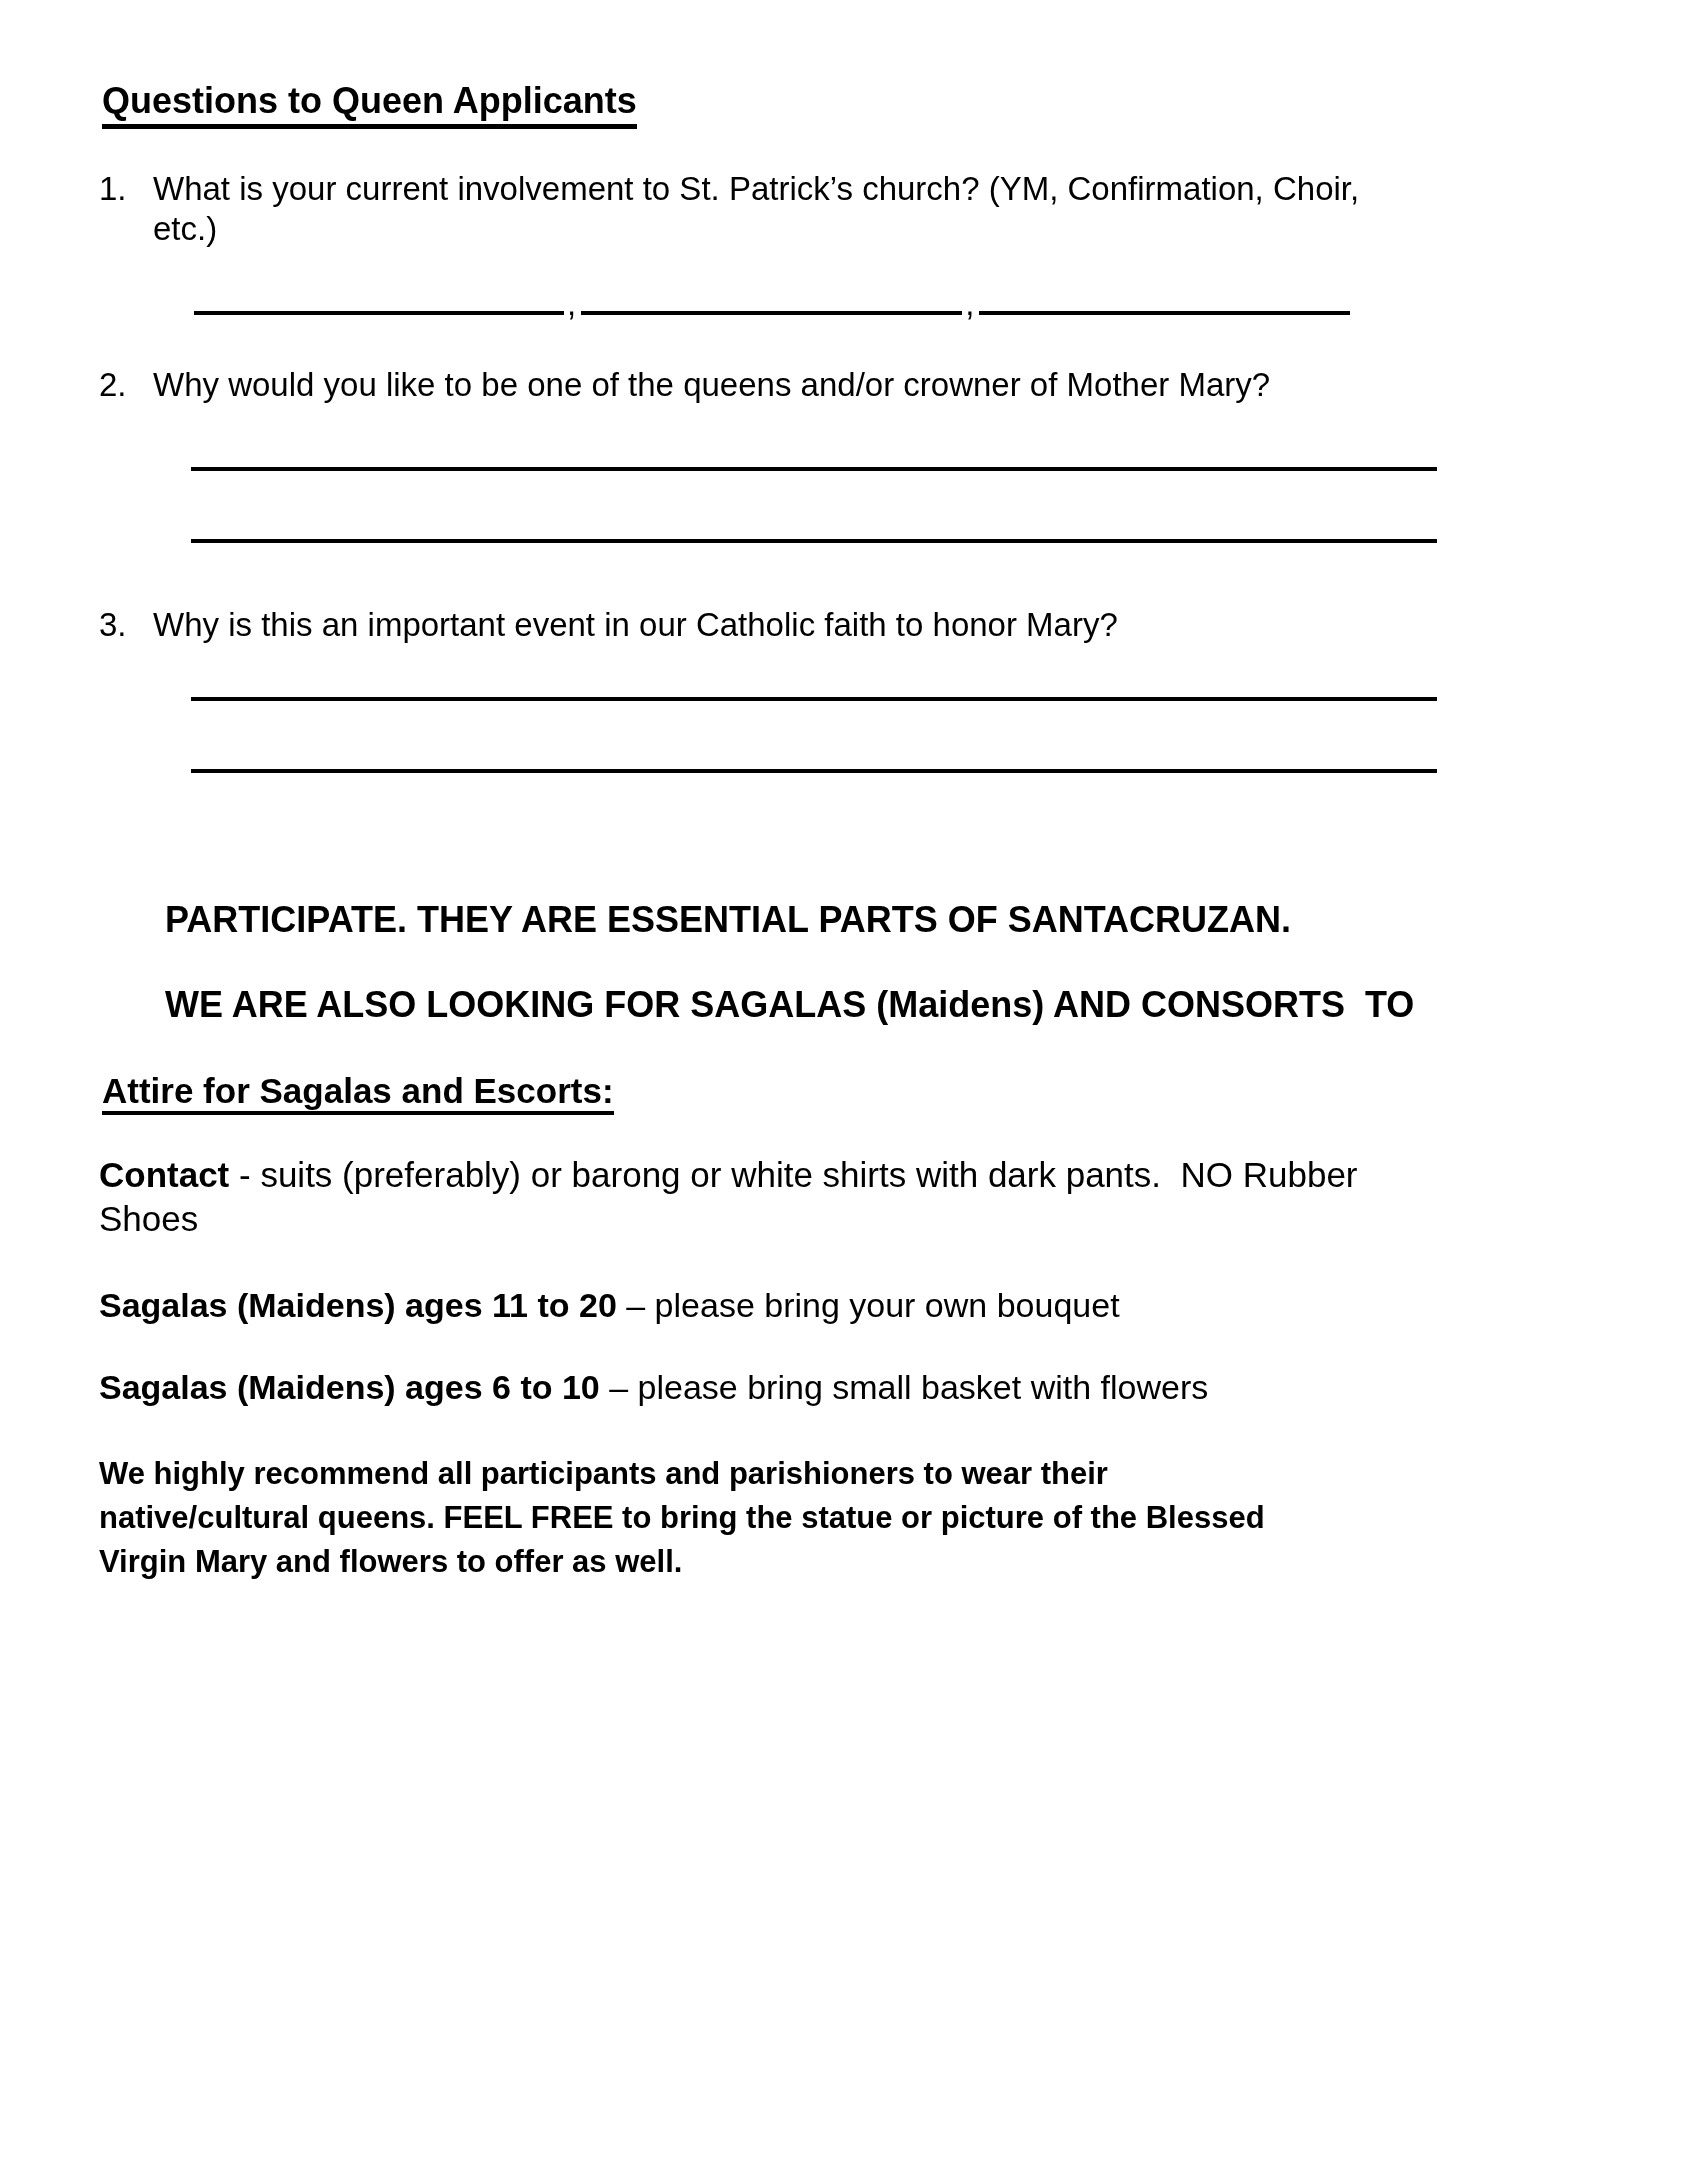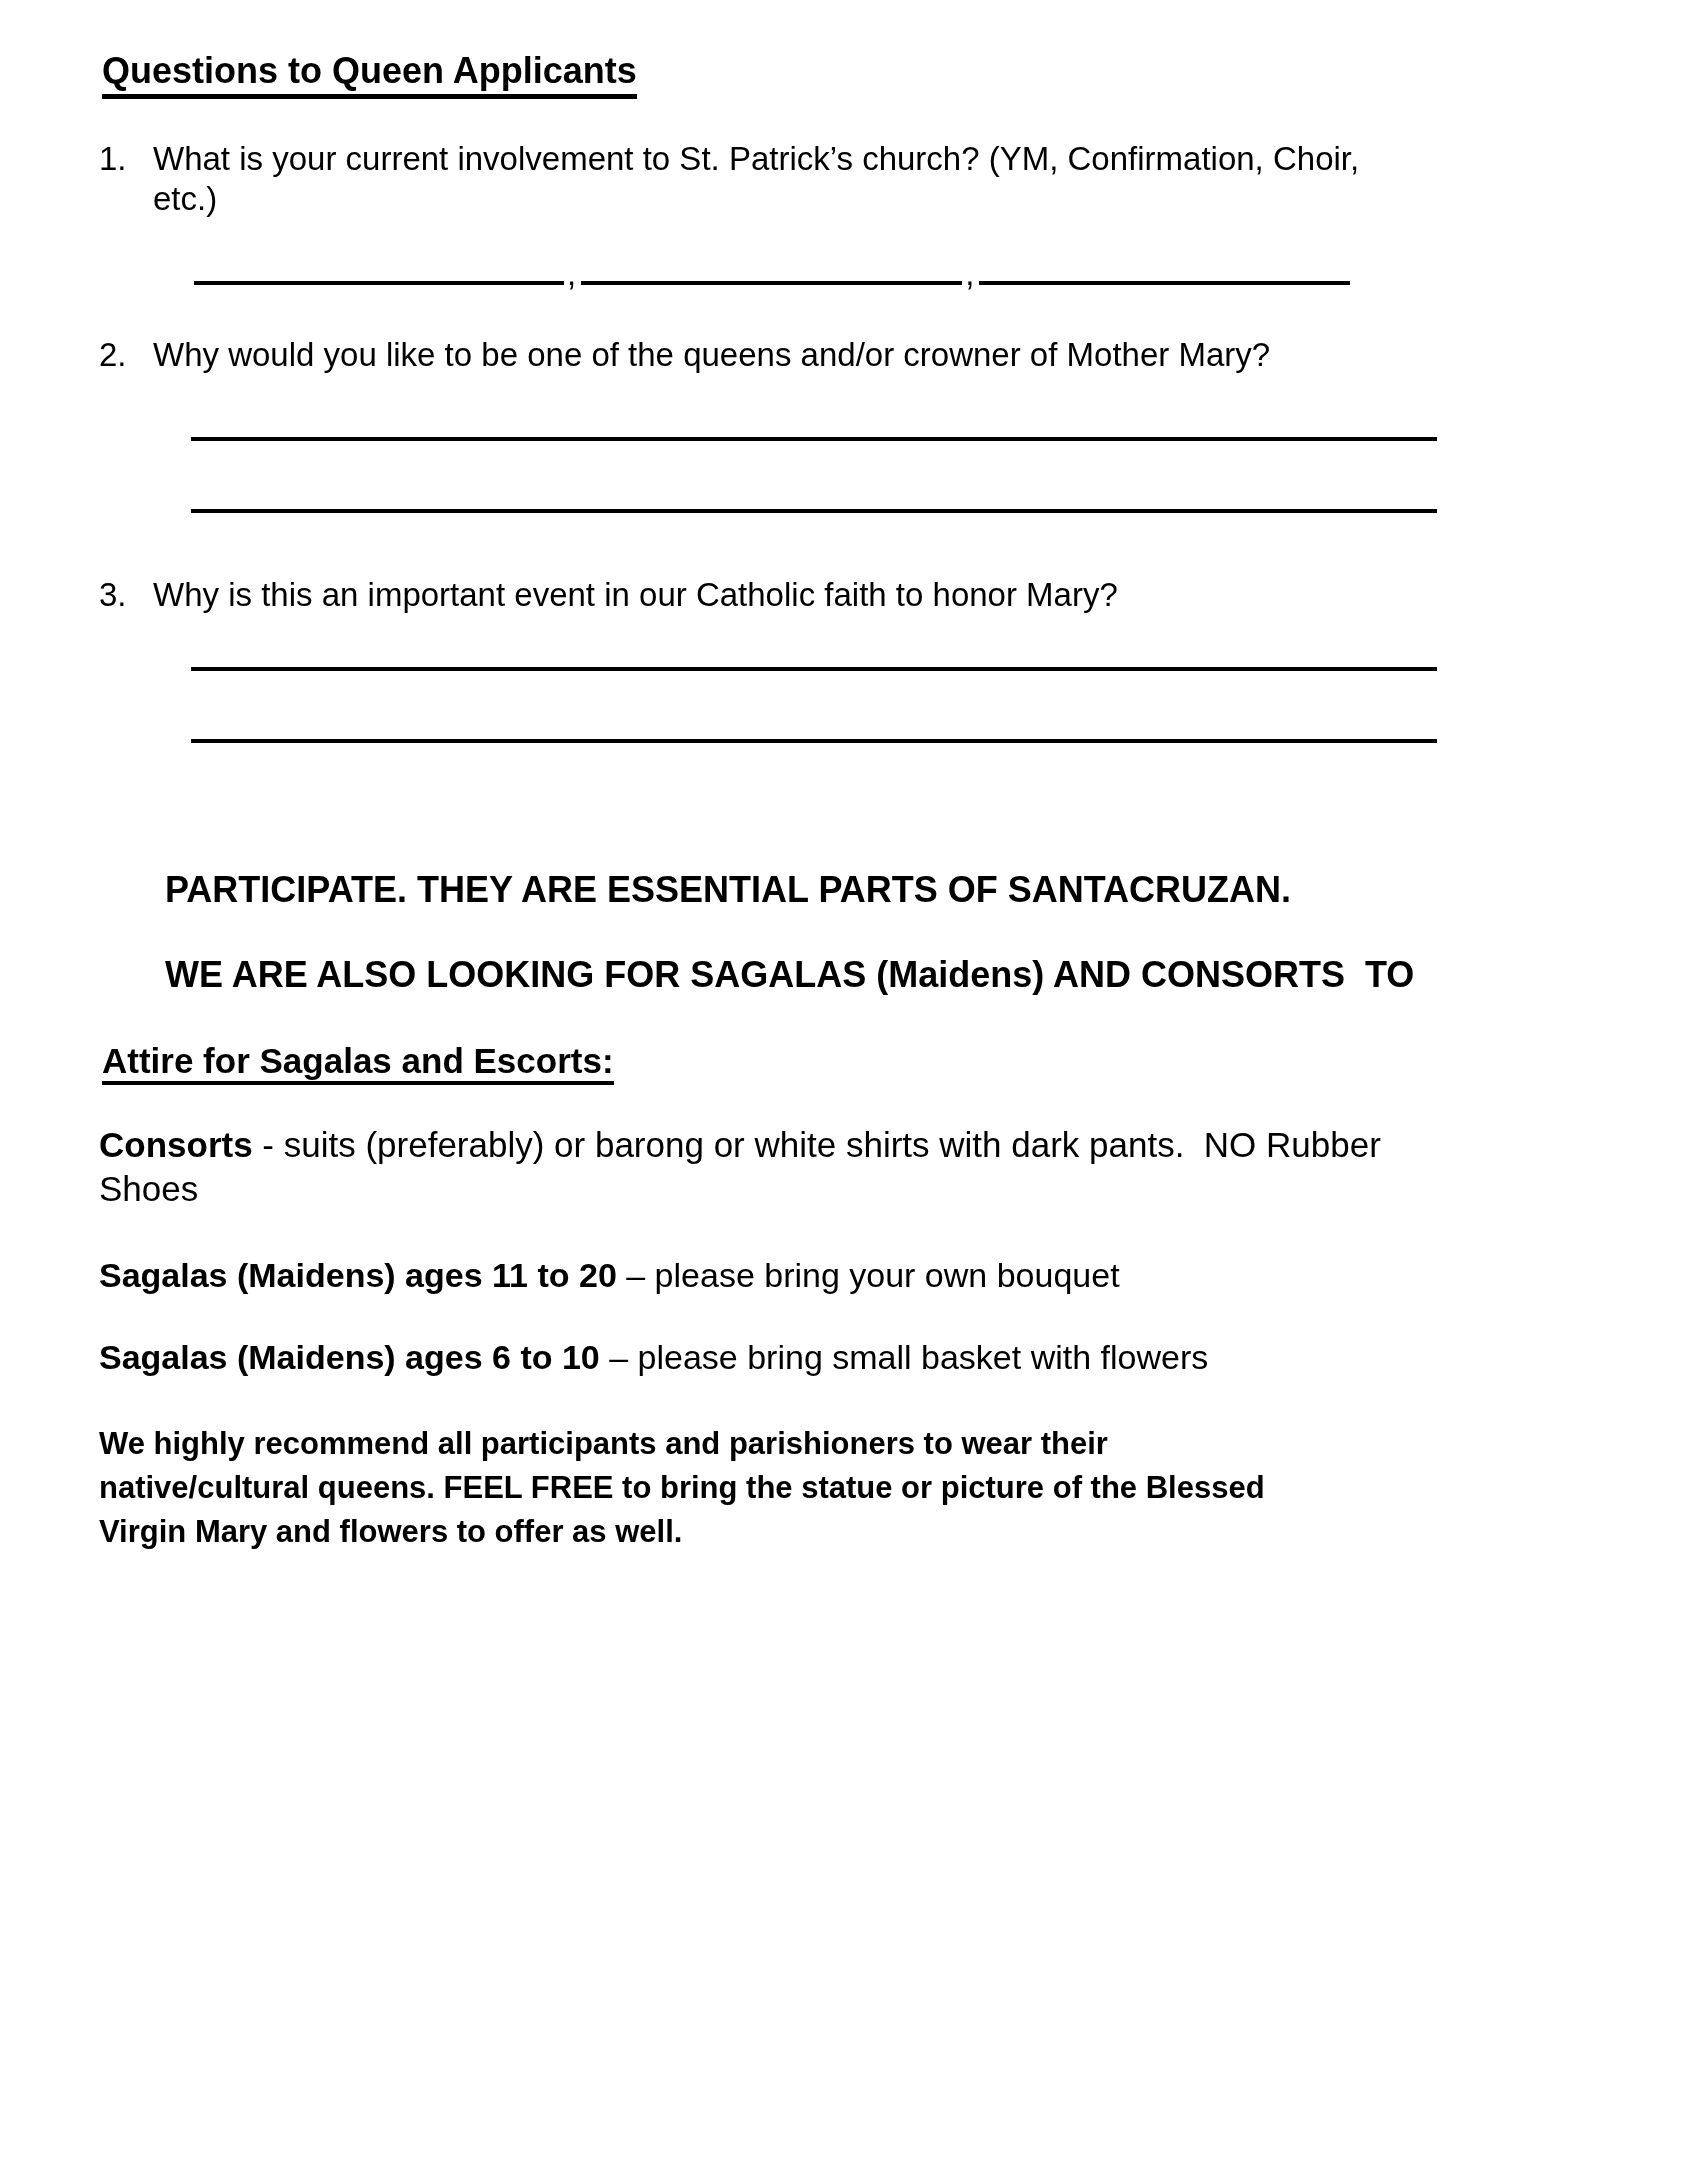--- a/index.html
+++ b/index.html
@@ -11,21 +11,21 @@
     width: 1683px;
     height: 2178px;
     font-family: "Liberation Sans", "DejaVu Sans", sans-serif;
     color: #000000;
     overflow: hidden;
   }
   .page {
     box-sizing: border-box;
     width: 1521px;
     height: 2178px;
-    padding: 51px 99px 0 99px;
+    padding: 81px 99px 0 99px;
   }
   .t { white-space: pre-wrap; }
 
   
   .title-row { margin: 0 0 0 3px; }
   .doc-title {
     display: inline-block;
     font-size: 36px;
     font-weight: bold;
     line-height: 40px;
@@ -157,21 +157,21 @@
   </div>
 
   <div class="headings-block">
     <div>
       <span class="u t">Attire for Sagalas and Escorts:</span>
     </div>
   </div>
 
   <div class="attire-block">
     <div>
-      <span class="bold t">Consorts</span><span class="t"> - suits (preferably) or barong or white shirts with dark pants.  NO Rubber</span>
+      <span class="bold t">Contact</span><span class="t"> - suits (preferably) or barong or white shirts with dark pants.  NO Rubber</span>
     </div>
     <div>
       <span class="t">Shoes</span>
     </div>
   </div>
 
   <div class="age-line age-line-1">
     <span class="bold t">Sagalas (Maidens) ages 11 to 20</span><span class="t"> – please bring your own bouquet</span>
   </div>
   <div class="age-line age-line-2">

